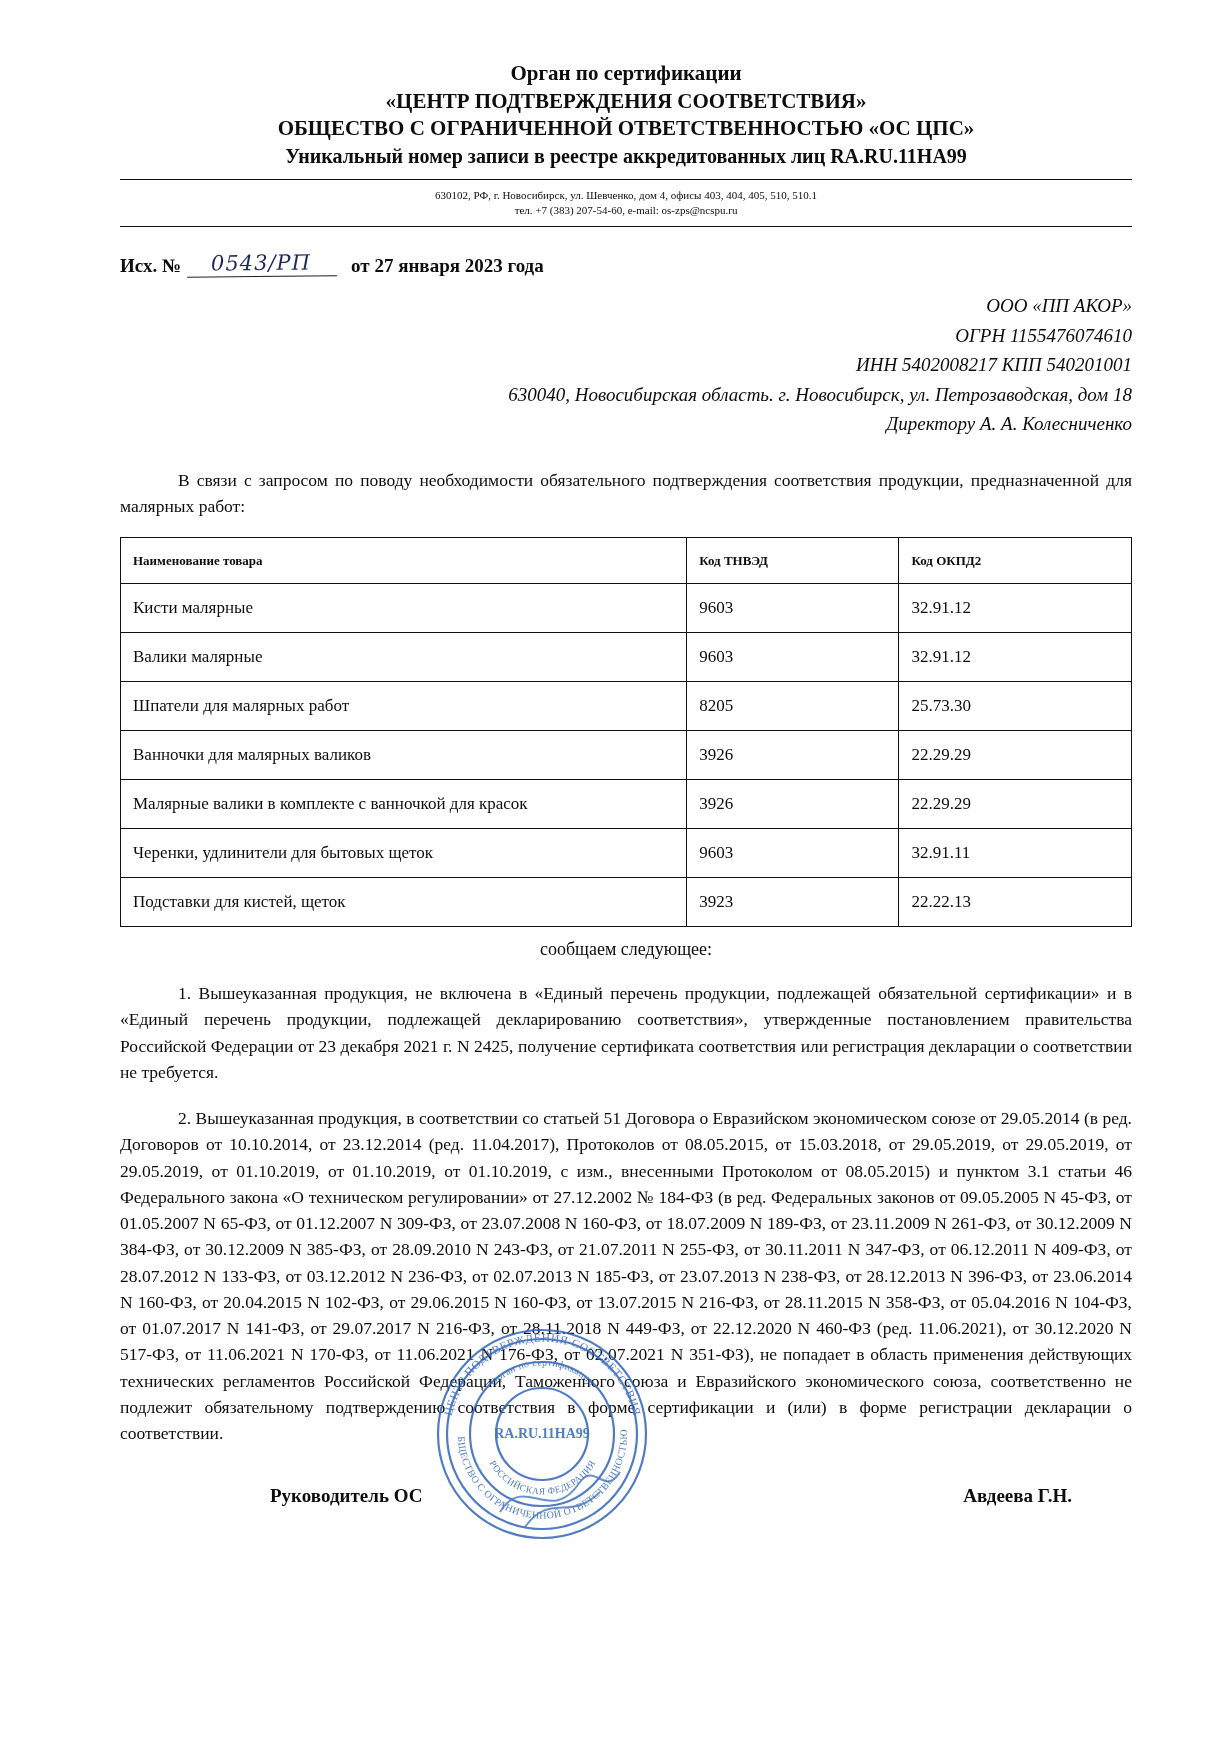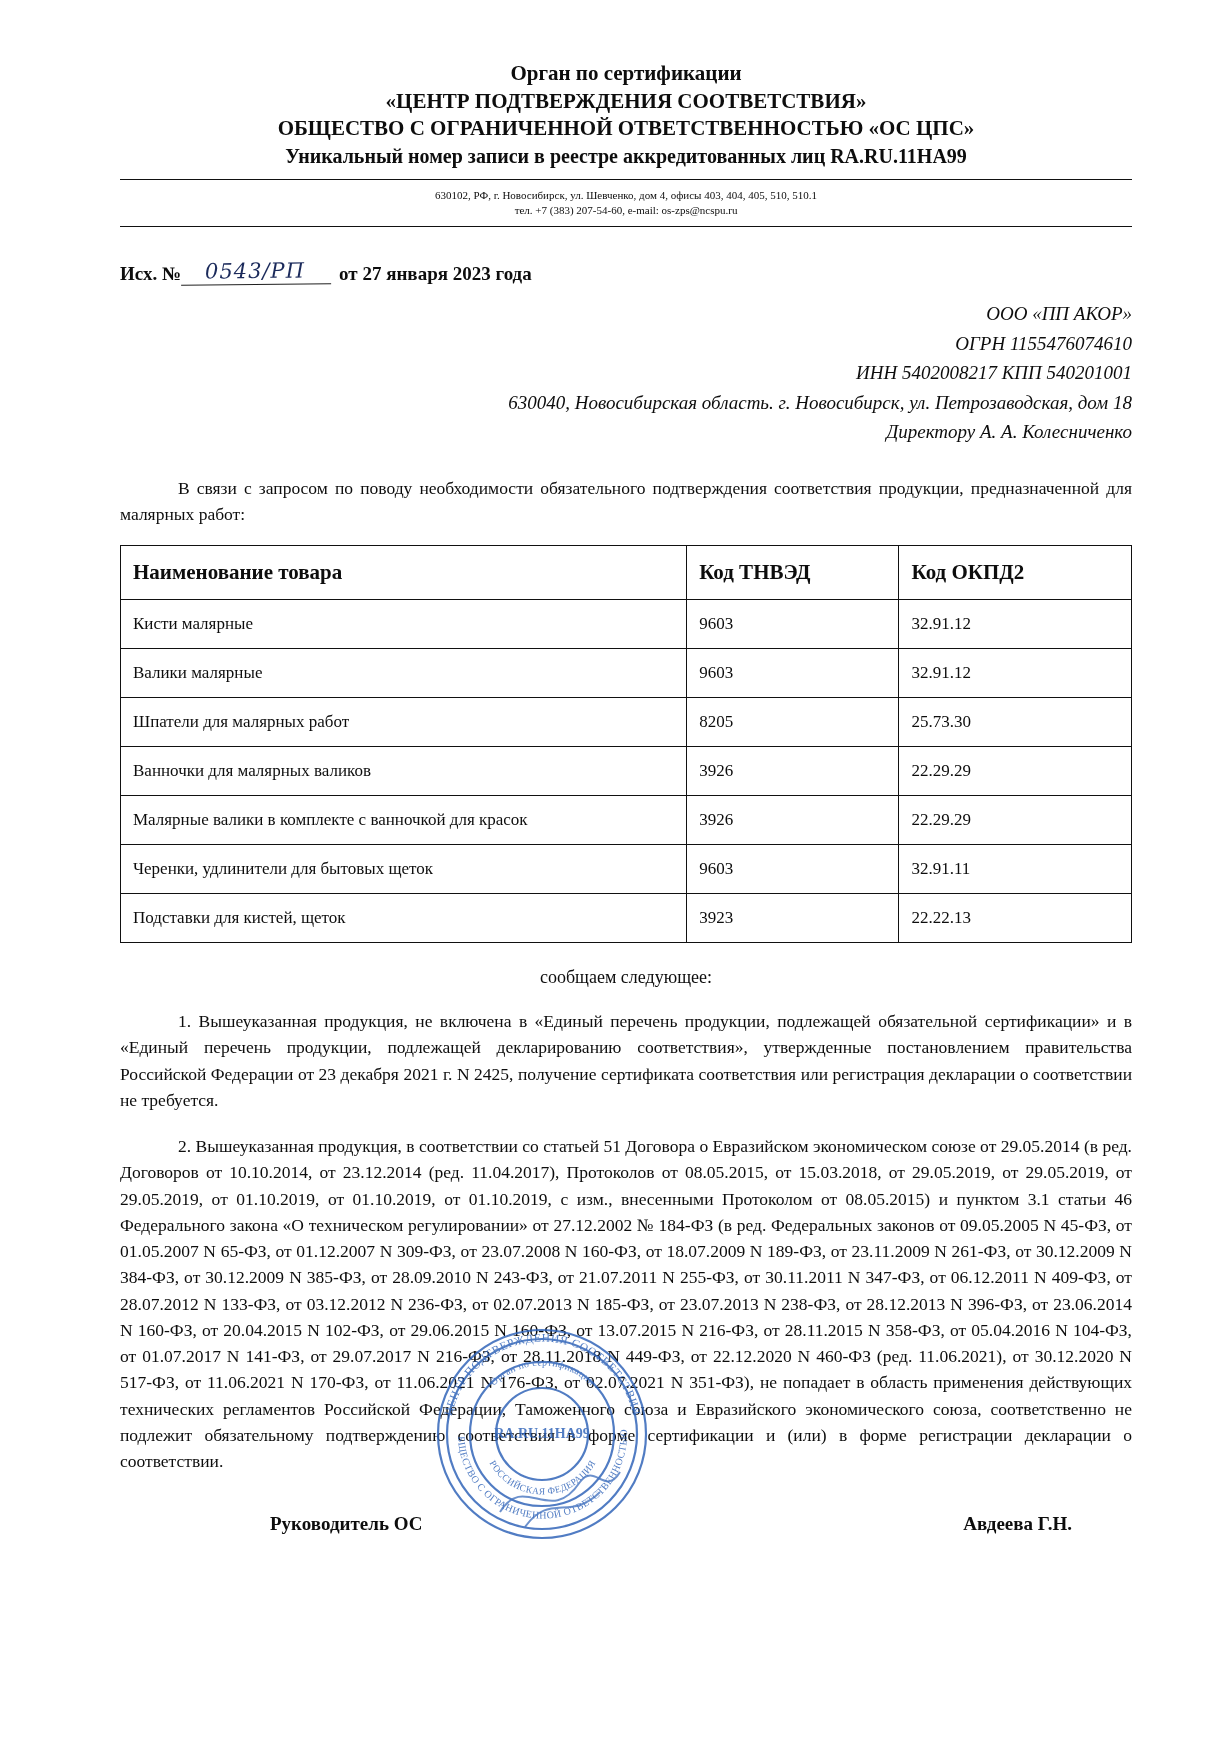--- a/index.html
+++ b/index.html
@@ -41,23 +41,24 @@
     margin: 7px 0 0 0;
   }
   .addr {
     text-align: center;
     font-size: 11px;
     line-height: 1.45;
   }
 
   
   .outrow {
-    margin-top: 32px;
+    margin-top: 24px;
     display: flex;
     align-items: flex-end;
+    gap: 6px;
     font-size: 19px;
     font-weight: bold;
   }
   .out-label { white-space: nowrap; }
   .out-handwritten {
     font-family: "DejaVu Serif", serif;
     font-style: italic;
     font-weight: normal;
     font-size: 21px;
     letter-spacing: 1px;
@@ -95,29 +96,29 @@
     margin-top: 18px;
     font-size: 17px;
   }
   table.goods th, table.goods td {
     border: 1.3px solid #111;
     padding: 14px 10px 14px 12px;
     text-align: left;
     vertical-align: middle;
     height: 46px;
   }
-  table.goods th { font-weight: bold; font-size: 21px; }
+  table.goods th { font-weight: bold; font-size: 13px; }
   .col-name { width: 56%; }
   .col-tnved { width: 21%; }
   .col-okpd { width: 23%; }
 
   .after-table {
     text-align: center;
     font-size: 18px;
-    margin-top: 24px;
+    margin-top: 12px;
   }
 
   
   .para {
     margin-top: 20px;
     font-size: 17.5px;
     line-height: 1.5;
     text-align: justify;
     text-justify: inter-word;
   }

